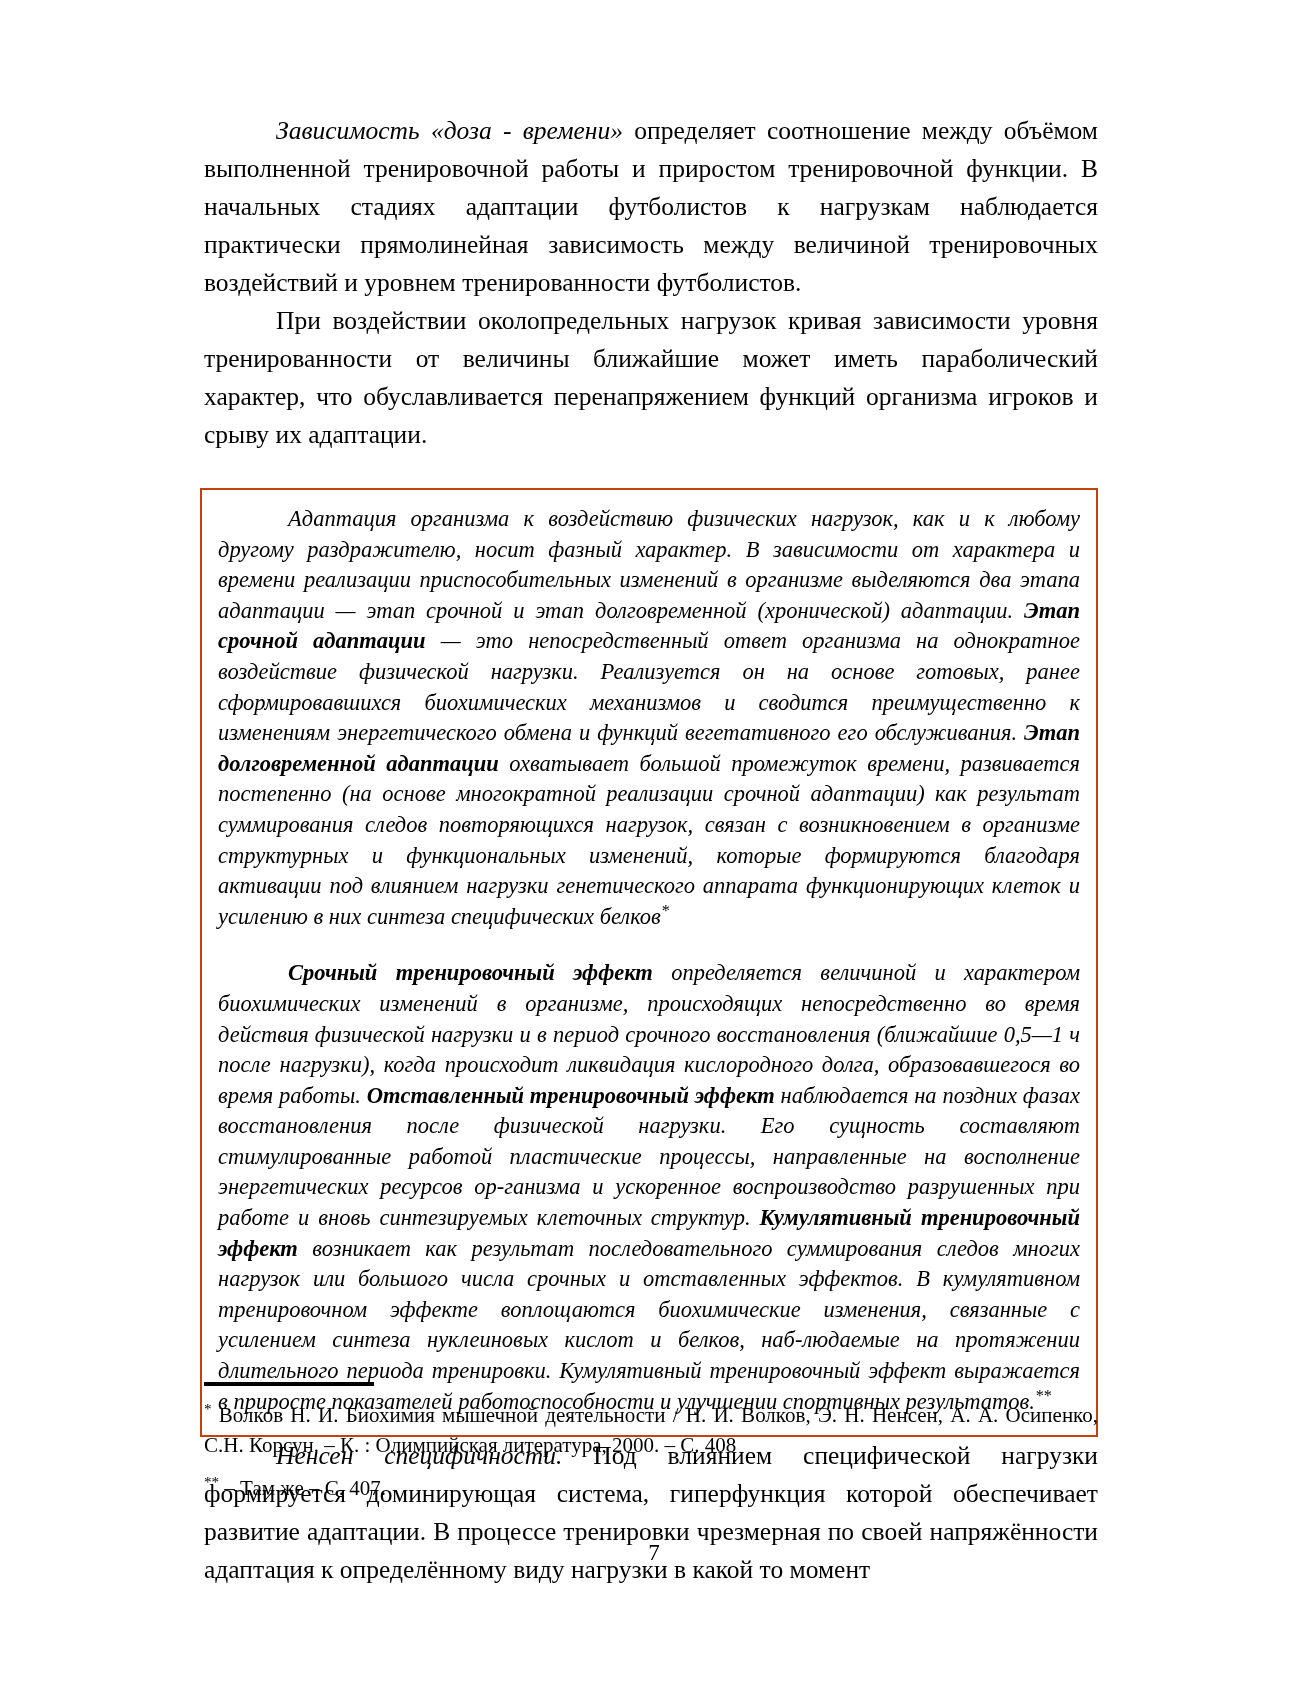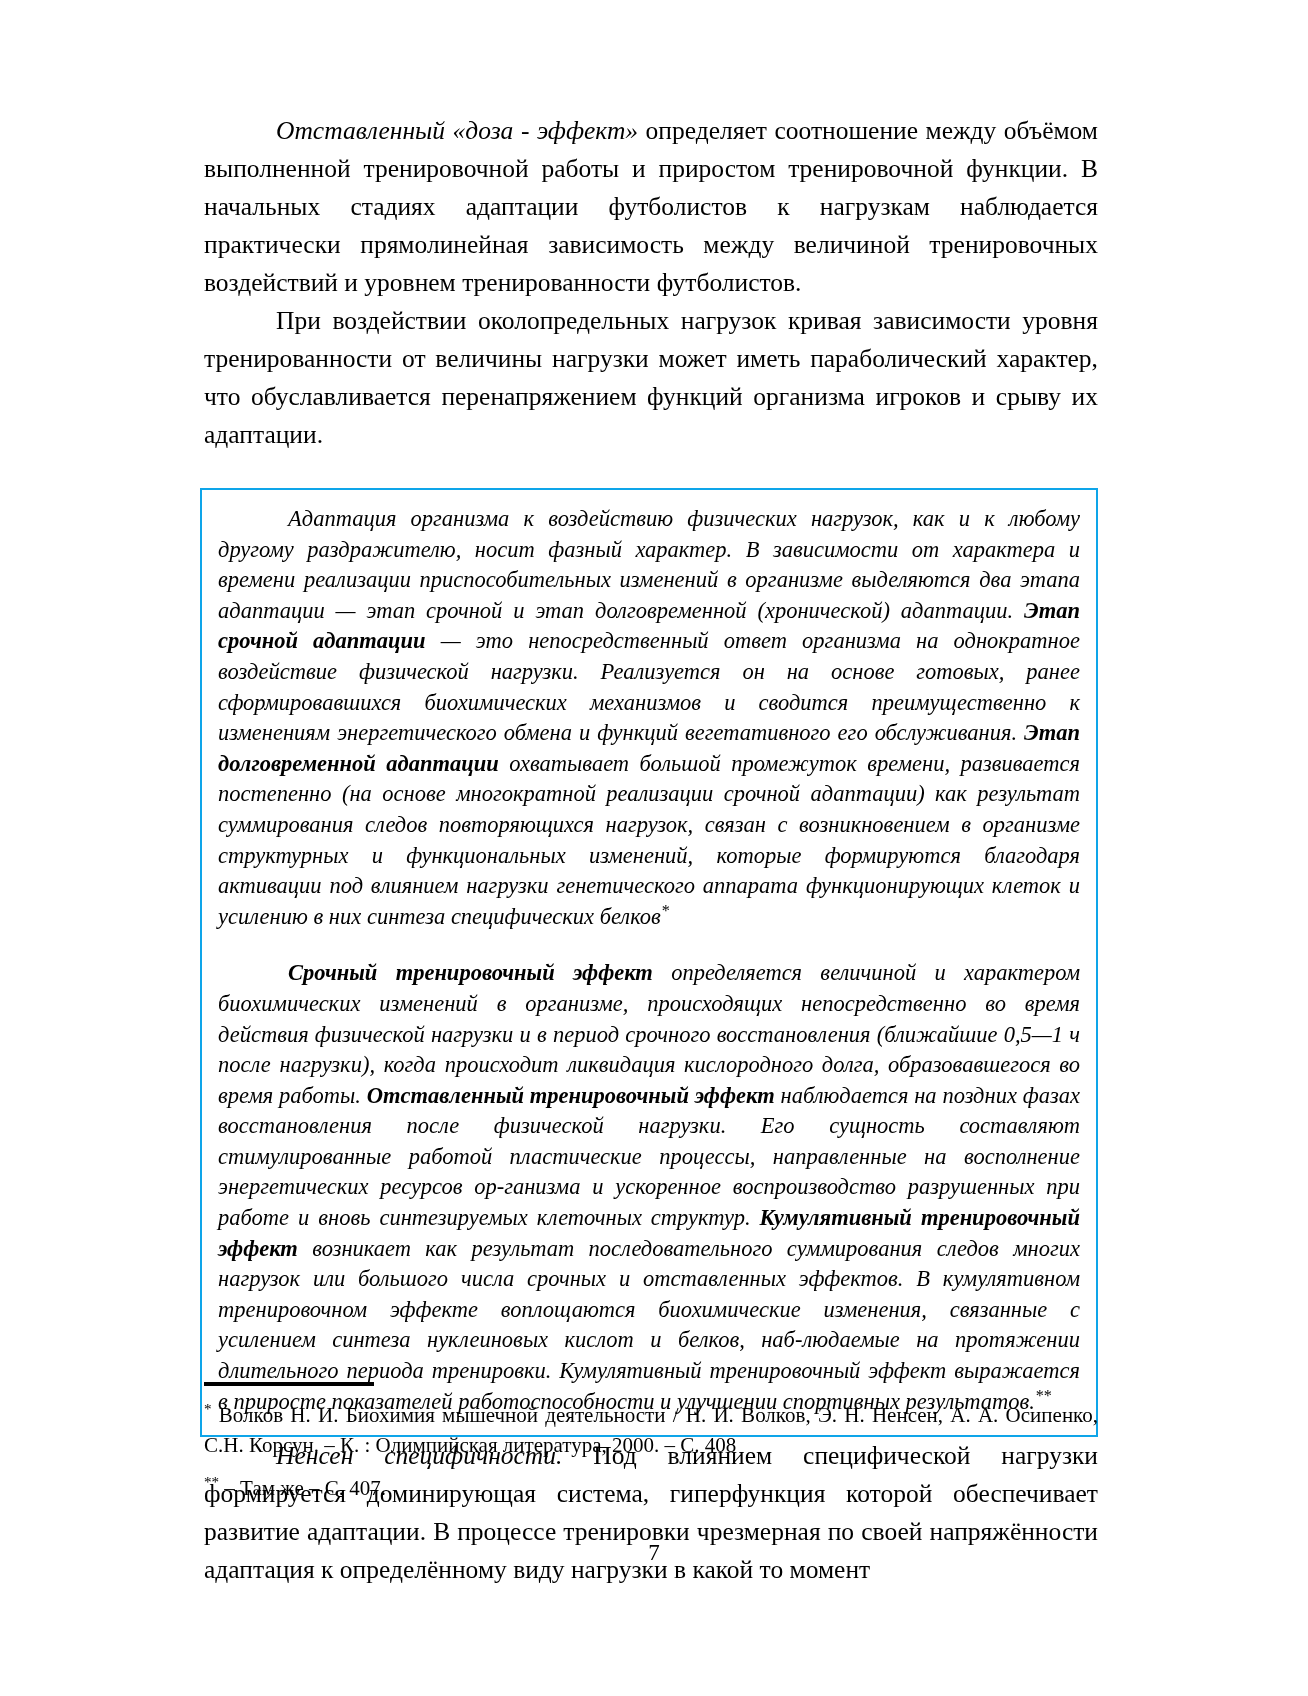--- a/index.html
+++ b/index.html
@@ -37,21 +37,21 @@
     text-indent: 72px;
     hyphens: none;
   }
   .em-it {
     font-style: italic;
   }
 
   
   .framed {
     margin-top: 34px;
-    border: 2px solid #0ea5e9;
+    border: 2px solid #c2410c;
     padding: 14px 16px 18px 16px;
     box-sizing: border-box;
     width: 898px;
     margin-left: -4px;
   }
   p.box-par {
     margin: 0;
     font-size: 22.5px;
     line-height: 30.6px;
     text-align: justify;
@@ -117,23 +117,23 @@
     font-size: 23px;
   }
 </style>
 </head>
 <body>
 
 <div class="page">
 
   <div class="content">
 
-    <p class="body-par"><span class="em-it">Отставленный «доза - эффект»</span><span> определяет соотношение между объёмом выполненной тренировочной работы и приростом тренировочной функции. В начальных стадиях адаптации футболистов к нагрузкам наблюдается практически прямолинейная зависимость между величиной тренировочных воздействий и уровнем тренированности футболистов.</span></p>
+    <p class="body-par"><span class="em-it">Зависимость «доза - времени»</span><span> определяет соотношение между объёмом выполненной тренировочной работы и приростом тренировочной функции. В начальных стадиях адаптации футболистов к нагрузкам наблюдается практически прямолинейная зависимость между величиной тренировочных воздействий и уровнем тренированности футболистов.</span></p>
 
-    <p class="body-par">При воздействии околопредельных нагрузок кривая зависимости уровня тренированности от величины нагрузки может иметь параболический характер, что обуславливается перенапряжением функций организма игроков и срыву их адаптации.</p>
+    <p class="body-par">При воздействии околопредельных нагрузок кривая зависимости уровня тренированности от величины ближайшие может иметь параболический характер, что обуславливается перенапряжением функций организма игроков и срыву их адаптации.</p>
 
     <div class="framed">
 
       <p class="box-par"><span>Адаптация организма к воздействию физических нагрузок, как и к любому другому раздражителю, носит фазный характер. В зависимости от характера и времени реализации приспособительных изменений в организме выделяются два этапа адаптации — этап срочной и этап долговременной (хронической) адаптации. </span><span class="box-bold">Этап срочной адаптации</span><span> — это непосредственный ответ организма на однократное воздействие физической нагрузки. Реализуется он на основе готовых, ранее сформировавшихся биохимических механизмов и сводится преимущественно к изменениям энергетического обмена и функций вегетативного его обслуживания. </span><span class="box-bold">Этап долговременной адаптации</span><span> охватывает большой промежуток времени, развивается постепенно (на основе многократной реализации срочной адаптации) как результат суммирования следов повторяющихся нагрузок, связан с возникновением в организме структурных и функциональных изменений, которые формируются благодаря активации под влиянием нагрузки генетического аппарата функционирующих клеток и усилению в них синтеза специфических белков</span><sup class="fn">*</sup></p>
 
       <p class="box-par"><span class="box-bold">Срочный тренировочный эффект</span><span> определяется величиной и характером биохимических изменений в организме, происходящих непосредственно во время действия физической нагрузки и в период срочного восстановления (ближайшие 0,5—1 ч после нагрузки), когда происходит ликвидация кислородного долга, образовавшегося во время работы. </span><span class="box-bold">Отставленный тренировочный эффект</span><span> наблюдается на поздних фазах восстановления после физической нагрузки. Его сущность составляют стимулированные работой пластические процессы, направленные на восполнение энергетических ресурсов ор-ганизма и ускоренное воспроизводство разрушенных при работе и вновь синтезируемых клеточных структур. </span><span class="box-bold">Кумулятивный тренировочный эффект</span><span> возникает как результат последовательного суммирования следов многих нагрузок или большого числа срочных и отставленных эффектов. В кумулятивном тренировочном эффекте воплощаются биохимические изменения, связанные с усилением синтеза нуклеиновых кислот и белков, наб-людаемые на протяжении длительного периода тренировки. Кумулятивный тренировочный эффект выражается в приросте показателей работоспособности и улучшении спортивных результатов.</span><sup class="fn">**</sup></p>
 
     </div>
 
     <p class="body-par after-box"><span class="em-it">Ненсен специфичности.</span><span> Под влиянием специфической нагрузки формируется доминирующая система, гиперфункция которой обеспечивает развитие адаптации. В процессе тренировки чрезмерная по своей напряжённости адаптация к определённому виду нагрузки в какой то момент</span></p>

